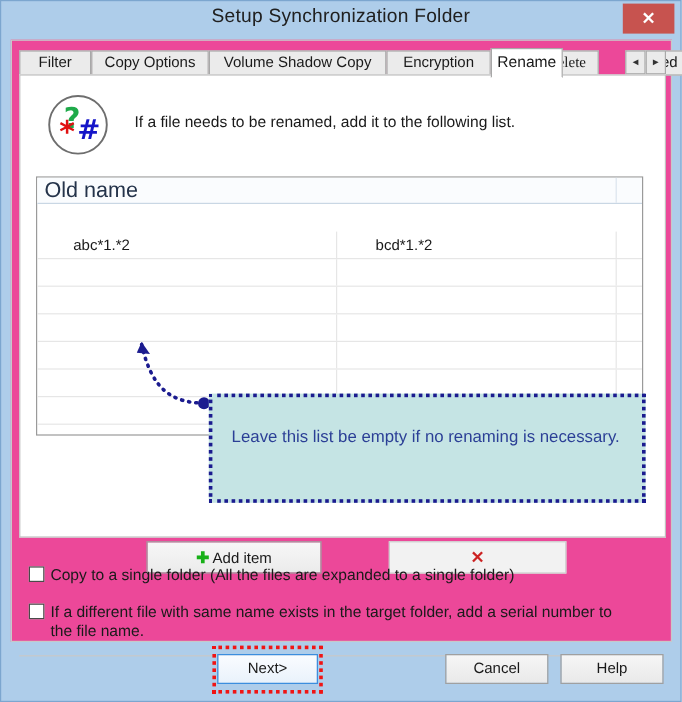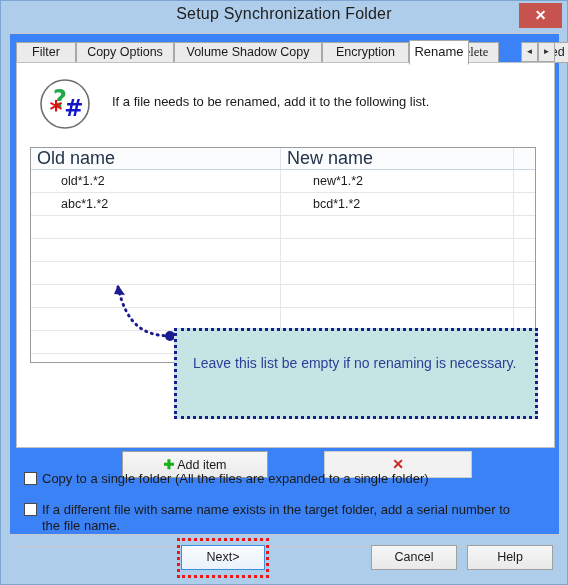--- a/index.html
+++ b/index.html
@@ -55,21 +55,21 @@
     cursor: pointer;
   }
   .close-btn .x-glyph { font-size: 14px; font-weight: bold; }
 
   
   .client {
     position: absolute;
     left: 8px; top: 32px;
     width: 551px;
     height: 502px;
-    background: #3b82f6;
+    background: #ec4899;
     border: 1px solid #c8c8c8;
     box-sizing: border-box;
   }
 
   
   .tabstrip {
     position: absolute;
     left: 6px; top: 6px;
     width: 539px;
     height: 23px;
@@ -342,29 +342,23 @@
           <text x="21" y="29" font-family="DejaVu Sans, sans-serif" font-size="24" font-weight="bold" fill="#1faa4a" text-anchor="middle">?</text>
           <text x="17" y="40" font-family="DejaVu Sans, sans-serif" font-size="25" font-weight="bold" fill="#e01010" text-anchor="middle">*</text>
           <text x="35" y="38" font-family="DejaVu Sans, sans-serif" font-size="23" font-weight="bold" fill="#1414c8" text-anchor="middle">#</text>
         </svg>
       </div>
       <div class="hdr-text">If a file needs to be renamed, add it to the following list.</div>
 
       <div class="tbl">
         <div class="tbl-head">
           <div class="th c1">Old name</div>
-          <div class="th c2">New name</div>
           <div class="th c3"></div>
         </div>
 
-        <div class="trow" style="top:22px;">
-          <div class="td c1">old*1.*2</div>
-          <div class="td c2">new*1.*2</div>
-          <div class="td c3"></div>
-        </div>
         <div class="trow" style="top:45px;">
           <div class="td c1">abc*1.*2</div>
           <div class="td c2">bcd*1.*2</div>
           <div class="td c3"></div>
         </div>
         <div class="trow" style="top:68px;">
           <div class="td c1"></div>
           <div class="td c2"></div>
           <div class="td c3"></div>
         </div>

